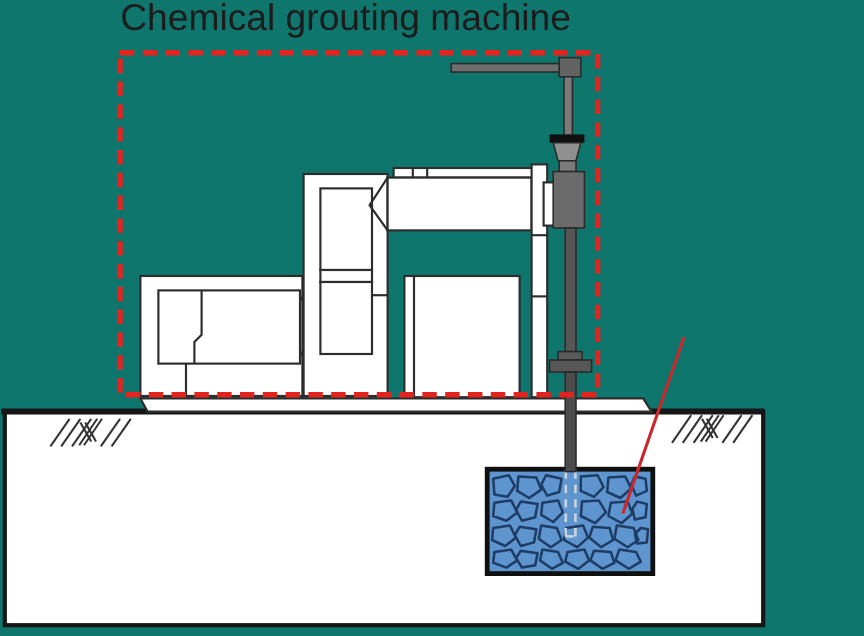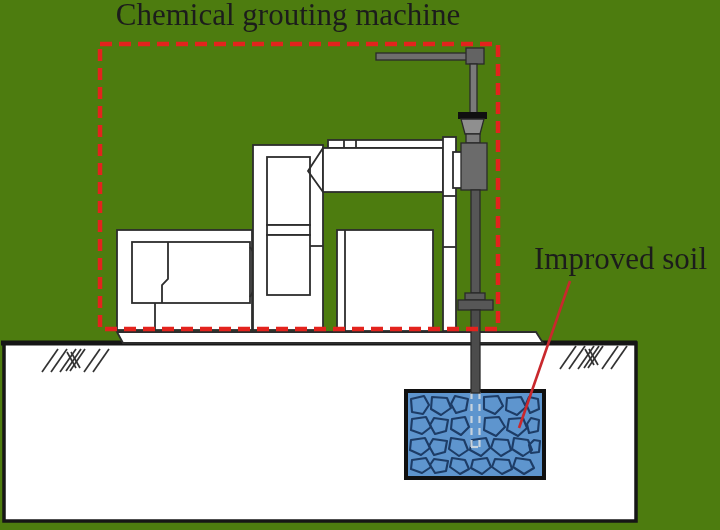--- a/index.html
+++ b/index.html
@@ -1,21 +1,21 @@
 <!DOCTYPE html>
 <html><head>
 <meta charset="utf-8">
 <style>
   html,body{margin:0;padding:0;background:#ffffff;}
   .stage{
     position:relative;
     width:720px;height:530px;
-    background:#4d7c0f;
+    background:#0f766e;
     overflow:hidden;
-    font-family:Liberation Serif, serif;
+    font-family:Liberation Sans, sans-serif;
   }
   .diagram-svg{position:absolute;left:0;top:0;}
   .title{
     position:absolute;left:90px;top:-3px;width:396px;
     text-align:center;font-size:31px;color:#1c1c1c;
     letter-spacing:0px;white-space:nowrap;
   }
   .soil-label{
     position:absolute;left:534px;top:241px;
     font-size:31px;color:#1c1c1c;white-space:nowrap;
@@ -141,15 +141,14 @@
       <rect x="471" y="310" width="9" height="83" fill="#4c4c4c"></rect>
     </g>
 
     <rect x="100" y="44" width="398" height="285" fill="none" stroke="#e3231d" stroke-width="4.5" stroke-dasharray="12 7"></rect>
 
     <line x1="570" y1="281" x2="519" y2="428" stroke="#c9282d" stroke-width="2.6"></line>
   </svg>
 
   <div class="title">Chemical grouting machine</div>
 
-  <div class="soil-label">Improved soil</div>
 
 </div>
 
 </body></html>

